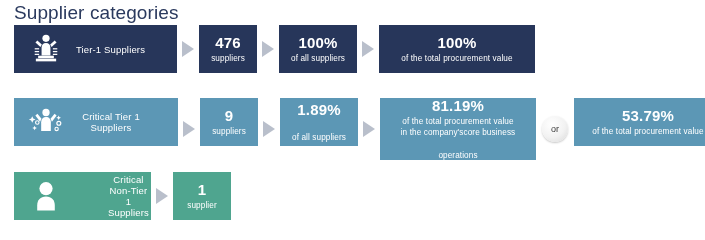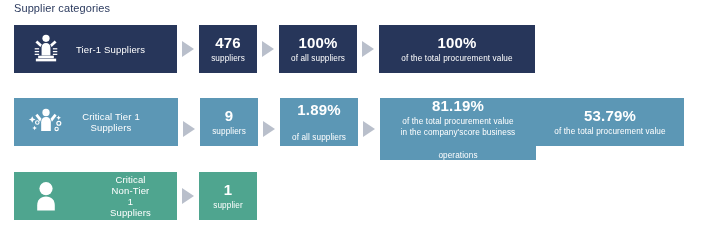--- a/index.html
+++ b/index.html
@@ -6,21 +6,21 @@
   body{
     width:705px;height:237px;
     background:#ffffff;
     font-family:"Liberation Sans", sans-serif;
     overflow:hidden;
     position:relative;
   }
   .page-title{
     position:absolute;
     left:14px; top:2px;
-    font-size:11px;
+    font-size:19px;
     color:#2b3a5e;
     letter-spacing:0.1px;
     white-space:nowrap;
   }
 
   .row{position:absolute;left:0;display:flex;align-items:flex-start;}
   .row-1{top:25px;}
   .row-2{top:98px;}
   .row-3{top:172px;}
 
@@ -199,30 +199,33 @@
       <i></i>
     </span>
 
   <div class="box steel" style="width:156px;height:62px;">
     <span class="big">81.19%</span>
     <span class="sub">of the total procurement value</span>
     <span class="sub" style="margin-top:0;">in the company'score business</span>
     <span class="sub" style="margin-top:12px;">operations</span>
   </div>
 
+  <span class="or-wrap">
+    <span class="or-circle">or</span>
+  </span>
 
   <div class="box steel" style="width:148px;height:48px;">
     <span class="big">53.79%</span>
     <span class="sub">of the total procurement value</span>
   </div>
 </div>
 
 <div class="row row-3" style="left:14px;">
 
-  <div class="box green cat-box" style="width:163px;height:48px;gap:40px;">
+  <div class="box green cat-box" style="width:137px;height:48px;gap:40px;">
     <span class="icon-wrap">
       <svg width="30" height="34" viewBox="0 0 30 34" aria-hidden="true">
         <circle cx="15" cy="9.6" r="6.6" fill="#ffffff"></circle>
         <path d="M15 17.6 C9.4 17.6 6.2 21.2 6.2 26.4 L6.2 31.6 L23.8 31.6 L23.8 26.4 C23.8 21.2 20.6 17.6 15 17.6 Z" fill="#ffffff"></path>
       </svg>
     </span>
     <span class="cat-label">Critical Non-Tier 1 Suppliers</span>
   </div>
 
   <span class="arrow">

